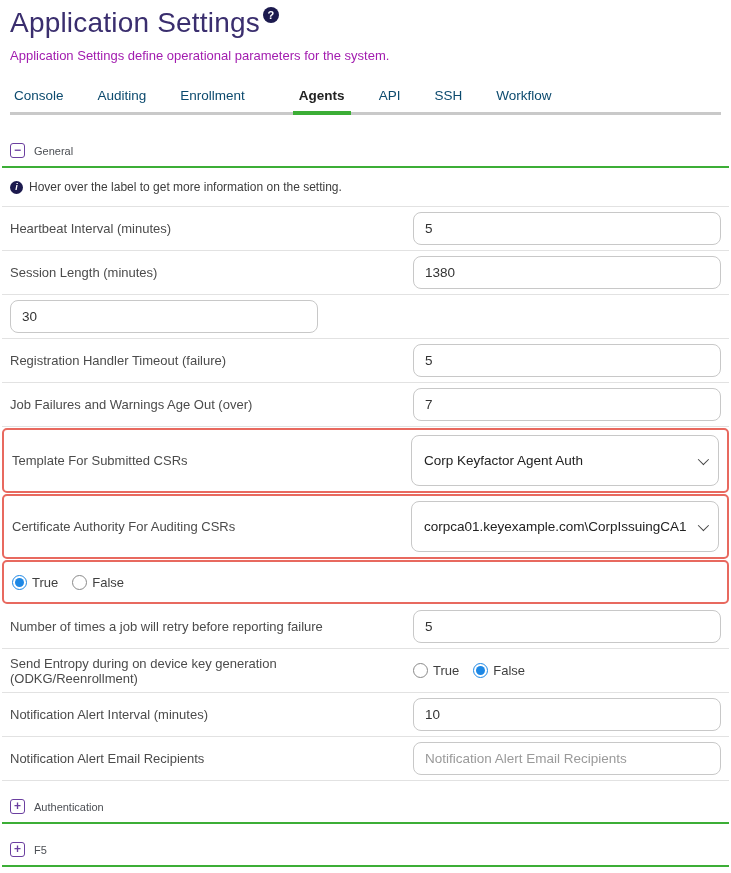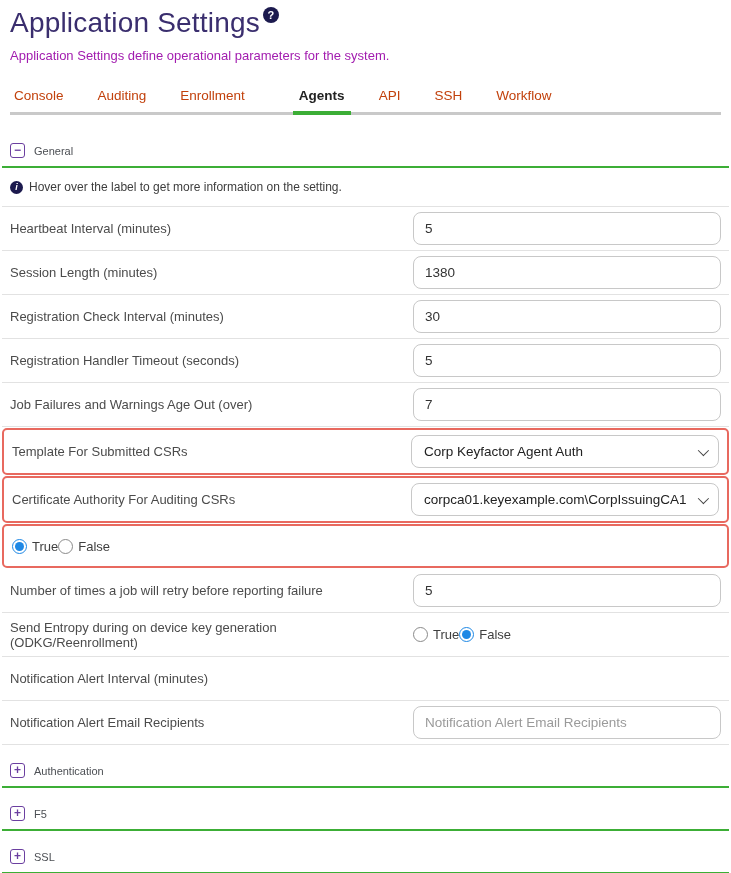--- a/index.html
+++ b/index.html
@@ -27,21 +27,21 @@
   .subtitle { font-size:13px; color:#a21caf; margin-top:8px; }
 
   
   .tabs {
     display:flex; gap:30px;
     margin-top:21px;
     border-bottom:3px solid #c9c9c9;
     padding:0 2px;
   }
   .tab {
-    font-size:13.5px; color:#c2410c;
+    font-size:13.5px; color:#0c4a6e;
     padding:4px 2px 9px 2px;
     position:relative; cursor:pointer; white-space:nowrap;
   }
   .tab.active { font-weight:bold; color:#222;margin-left:20px; }
   .tab.active::after {
     content:""; position:absolute; left:-4px; right:-4px; bottom:-3px;
     height:4px; background:#3cae36;
   }
 
   
@@ -92,34 +92,34 @@
   .text-input {
     width:100%; height:33px;
     border:1px solid #c8c8c8; border-radius:8px;
     padding:0 11px; font-size:13.5px; color:#333;
     font-family:"Liberation Sans", sans-serif;
     outline:none; background:#fff;
   }
   .text-input::placeholder { color:#9a9a9a; }
 
   .select-box {
-    width:100%; height:33px;
+    width:100%; height:51px;
     border:1px solid #c8c8c8; border-radius:8px;
     padding:0 12px; font-size:13.5px; color:#222;
     display:flex; align-items:center; justify-content:space-between;
     cursor:pointer; background:#fff;
   }
   .chevron-down {
     width:8px; height:8px;
     border-right:1.6px solid #444; border-bottom:1.6px solid #444;
     transform:rotate(45deg) translateY(-2px);
     margin-left:8px; flex:0 0 8px;
   }
 
-  .radio-group { display:flex; align-items:flex-end; }
+  .radio-group { display:flex; align-items:flex-end; gap:14px; }
   .radio-option { display:flex; align-items:center; gap:5px; cursor:pointer; }
   .radio-circle {
     width:15px; height:15px; border-radius:50%;
     border:1.5px solid #8a8a8a; background:#fff;
     display:flex; align-items:center; justify-content:center;
   }
   .radio-circle.checked { border-color:#1e88e5; }
   .radio-circle.checked::after {
     content:""; width:9px; height:9px; border-radius:50%;
     background:#1e88e5;
@@ -162,28 +162,27 @@
 </div>
 
 <div class="row">
   <span class="row-label">Session Length (minutes)</span>
   <span class="control">
       <input class="text-input" value="1380" style="">
     </span>
 </div>
 
 <div class="row">
-  <span class="row-label">Registration Check Interval (minutes)</span>
   <span class="control">
       <input class="text-input" value="30" style="">
     </span>
 </div>
 
 <div class="row">
-  <span class="row-label">Registration Handler Timeout (seconds)</span>
+  <span class="row-label">Registration Handler Timeout (failure)</span>
   <span class="control">
       <input class="text-input" value="5" style="">
     </span>
 </div>
 
 <div class="row">
   <span class="row-label">Job Failures and Warnings Age Out (over)</span>
   <span class="control">
       <input class="text-input" value="7" style="">
     </span>
@@ -242,20 +241,23 @@
       <span class="radio-option">
         <span class="radio-circle checked"></span>
         <span class="radio-label">False</span>
       </span>
     </span>
   </span>
 </div>
 
 <div class="row">
   <span class="row-label">Notification Alert Interval (minutes)</span>
+  <span class="control">
+      <input class="text-input" value="10" style="">
+    </span>
 </div>
 
 <div class="row">
   <span class="row-label">Notification Alert Email Recipients</span>
   <span class="control">
       <input class="text-input" placeholder="Notification Alert Email Recipients" style="">
     </span>
 </div>
 
 <div class="section-header collapsed">

